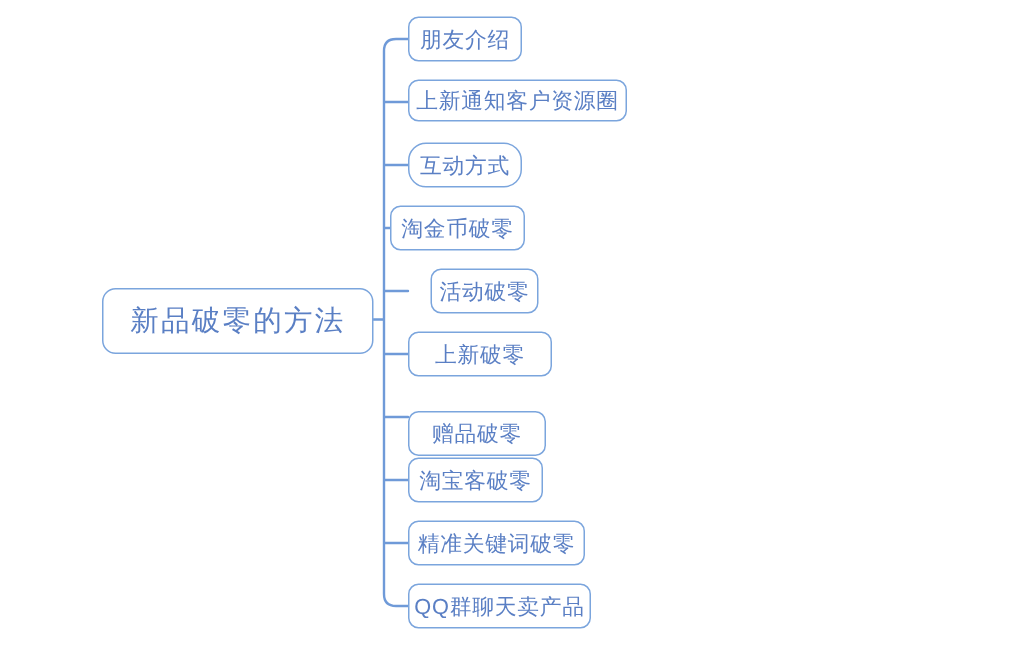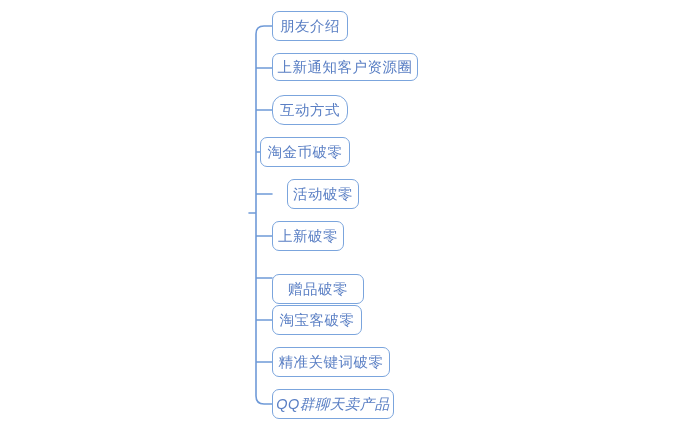--- a/index.html
+++ b/index.html
@@ -59,47 +59,50 @@
 <body>
 
 <div id="mindmap">
 
   <svg id="connector-layer" viewBox="0 0 675 435" width="675" height="435" xmlns="http://www.w3.org/2000/svg">
     <g id="connector-paths" fill="none" stroke="#6f9ad8" stroke-width="1.6" stroke-linecap="round" stroke-linejoin="round">
         <path d="M 249 213 L 256 213 M 256 34 L 256 396 M 256 34 Q 256 26 264 26 L 272 26 M 256 68 L 272 68 M 256 110 L 272 110 M 256 152 L 272 152 M 256 194 L 272 194 M 256 236 L 272 236 M 256 278 L 272 278 M 256 320 L 272 320 M 256 362 L 272 362 M 256 396 Q 256 404 264 404 L 272 404" fill="none" stroke="#6f9ad8" stroke-width="1.6" stroke-linecap="round"></path>
       </g>
   </svg>
 
+  <div class="node root-node">
+    <span>新品破零的方法</span>
+  </div>
 
   <div id="branch-container">
       <div class="node branch-node" style="left: 272px; top: 11px; width: 76px; height: 30px;">
         <span>朋友介绍</span>
       </div>
       <div class="node branch-node" style="left: 272px; top: 53px; width: 146px; height: 28px;">
         <span>上新通知客户资源圈</span>
       </div>
       <div class="node branch-node" style="left: 272px; top: 95px; width: 76px; height: 30px; border-radius: 12px;">
         <span>互动方式</span>
       </div>
       <div class="node branch-node" style="left: 260px; top: 137px; width: 90px; height: 30px;">
         <span>淘金币破零</span>
       </div>
       <div class="node branch-node" style="left: 272px; top: 179px; width: 72px; height: 30px; margin-left: 15px;">
         <span>活动破零</span>
       </div>
-      <div class="node branch-node" style="left: 272px; top: 221px; width: 72px; height: 30px;">
+      <div class="node branch-node" style="left: 272px; top: 221px; width: 96px; height: 30px;">
         <span>上新破零</span>
       </div>
       <div class="node branch-node" style="left: 272px; top: 274px; width: 92px; height: 30px;">
         <span>赠品破零</span>
       </div>
       <div class="node branch-node" style="left: 272px; top: 305px; width: 90px; height: 30px; align-items: center;">
         <span>淘宝客破零</span>
       </div>
       <div class="node branch-node" style="left: 272px; top: 347px; width: 118px; height: 30px;">
         <span>精准关键词破零</span>
       </div>
-      <div class="node branch-node" style="left: 272px; top: 389px; width: 122px; height: 30px; font-style: italic;">
+      <div class="node branch-node" style="left: 272px; top: 389px; width: 122px; height: 30px;">
         <span>QQ群聊天卖产品</span>
       </div>
     </div>
 
 </div>
 
 </body></html>

